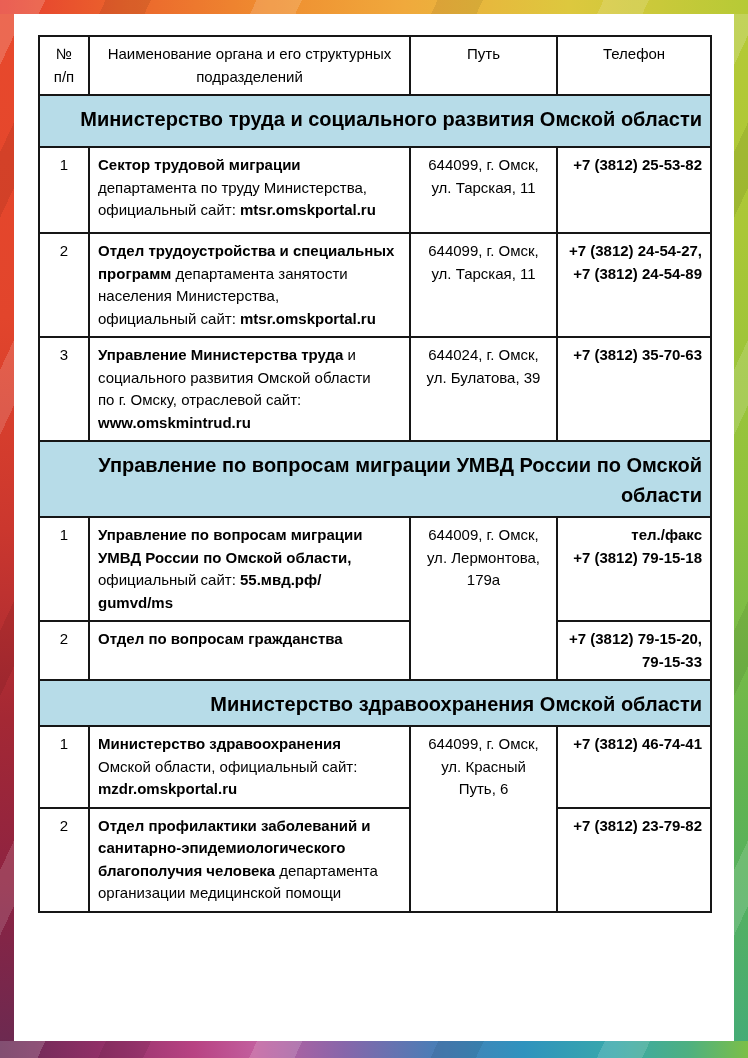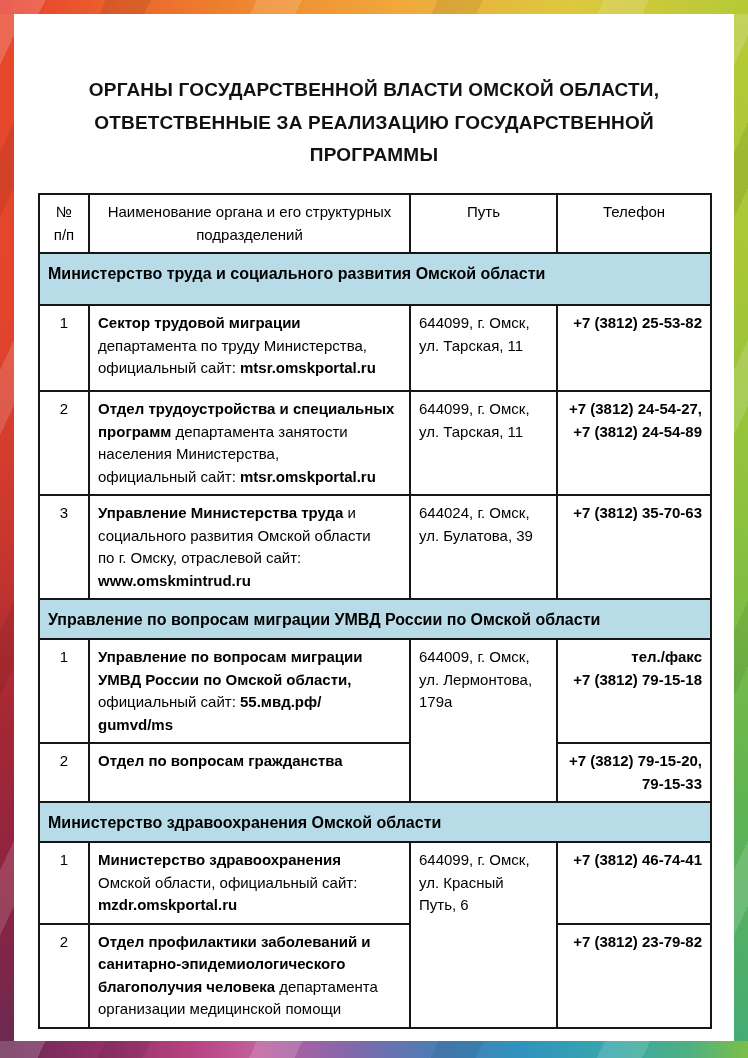--- a/index.html
+++ b/index.html
@@ -46,25 +46,25 @@
     width:672px; margin:21px 0 0 24px;
   }
   table.gov td, table.gov th {
     border:2px solid #161616; vertical-align:top;
     padding:6px 8px; font-size:15px; line-height:1.5;
     overflow:hidden;
   }
   th.hdr { font-weight:normal; text-align:center; white-space:pre-line; }
   td.num  { text-align:center; }
   td.name { text-align:left; white-space:pre-line; }
-  td.addr { white-space:pre-line; }
+  td.addr { text-align:center; white-space:pre-line; }
   td.phone{ text-align:right; white-space:pre-line; font-weight:bold; }
   tr.band td {
     background:var(--section_band,#b7dce8);
-    font-weight:bold; text-align:left; font-size:16px; padding-top:8px;
+    font-weight:bold; text-align:right; font-size:20px; padding-top:8px;
   }
   .b { font-weight:bold;margin-top:24px; }
 </style>
 </head>
 <body>
 
 <div class="frame-left">
     <div class="facet"></div>
   </div>
 <div class="frame-right">
@@ -72,23 +72,20 @@
   </div>
 <div class="frame-top">
     <div class="facet"></div>
   </div>
 <div class="frame-bottom" style="background:linear-gradient(to right,#672953 0%,#8f2f66 13%,#b84383 26%,#c25e9d 34%,#8766aa 46%,#4b7db6 58%,#2f93be 70%,#38a8ab 82%,#4eb081 92%,#7cbf47 100%);">
     <div class="facet"></div>
   </div>
 
 <div class="page">
 
-  <div class="title">ОРГАНЫ ГОСУДАРСТВЕННОЙ ВЛАСТИ ОМСКОЙ ОБЛАСТИ,
-ОТВЕТСТВЕННЫЕ ЗА РЕАЛИЗАЦИЮ ГОСУДАРСТВЕННОЙ
-ПРОГРАММЫ</div>
 
   <table class="gov">
     <colgroup>
       <col style="width:50px">
         <col style="width:321px">
         <col style="width:147px">
         <col style="width:154px">
     </colgroup>
 
     <tbody>

